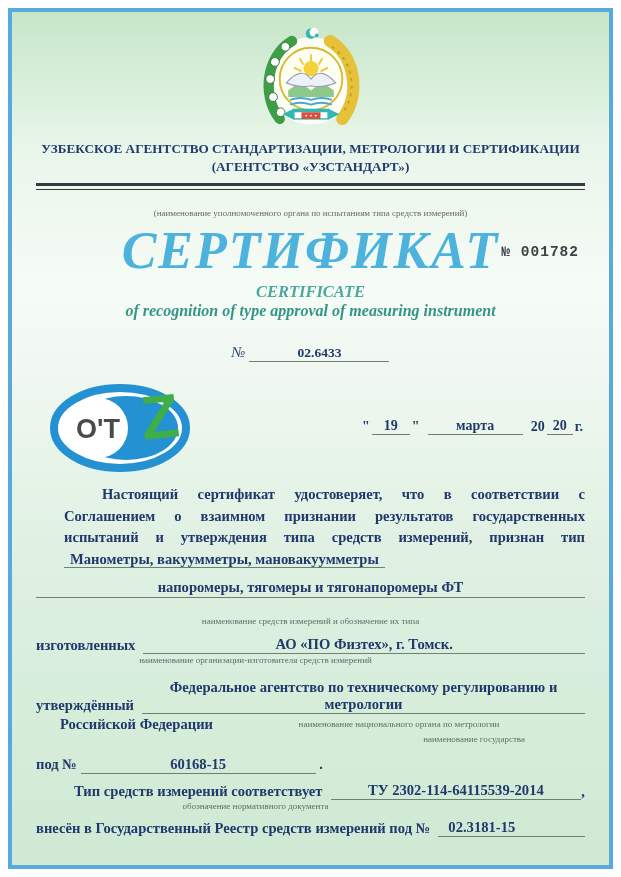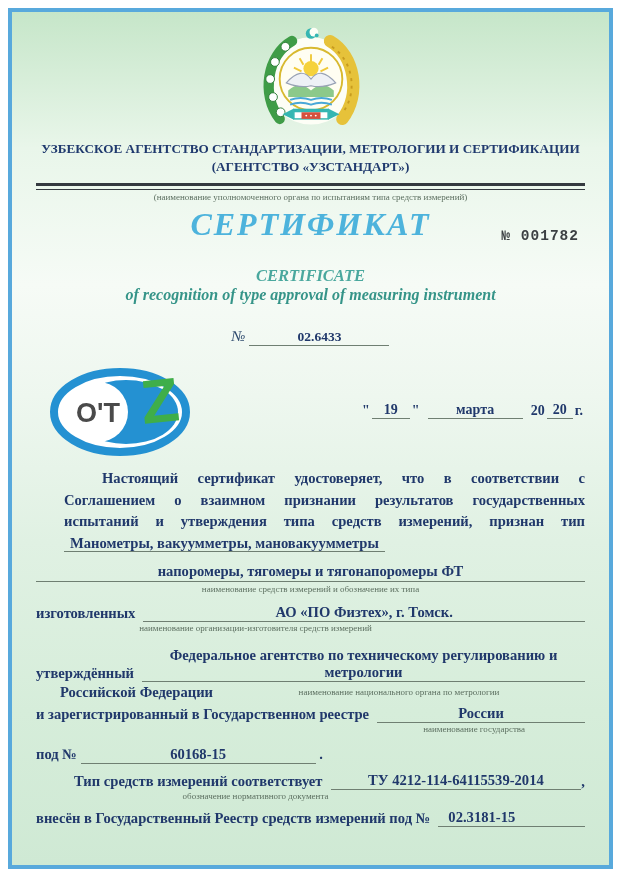--- a/index.html
+++ b/index.html
@@ -10,23 +10,23 @@
     background:linear-gradient(180deg,#c6e6c9 0%,#e9f6ea 16%,#f6fbf6 32%,#eef7ef 45%,#e0f1e3 62%,#d6edda 82%,#cfe9d4 100%);
     padding:10px 24px 8px 24px;
     font-family:"Liberation Serif",serif;color:#20386b;overflow:hidden;
   }
   .center{text-align:center;}
   .emblem{display:block;margin:2px auto 4px auto;}
   .agency{font-size:13.2px;font-weight:bold;line-height:1.35;margin:2px 0 0 0;color:#203a6e;}
   .dbl-rule{margin:7px 0 0 0;border-top:3px solid #353a40;border-bottom:1px solid #353a40;height:3px;}
   .enterprise{font-size:15.5px;font-weight:bold;margin:6px 0 0 0;border-bottom:1.5px solid #3a4a6a;padding-bottom:3px;}
   .note{font-size:9px;color:#5c6f60;font-weight:normal;}
-  .note-c{text-align:center;margin-top:2px;}
+  .note-c{text-align:center;margin-top:18px;}
   .title-row{position:relative;margin-top:6px;height:58px;}
-  .title-main{font-size:32px;font-weight:bold;font-style:italic;color:#4db3dc;letter-spacing:2px;line-height:1.05;}
+  .title-main{font-size:52px;font-weight:bold;font-style:italic;color:#4db3dc;letter-spacing:2px;line-height:1.05;}
   .title-num{position:absolute;right:6px;top:20px;font-family:"Liberation Mono",monospace;font-size:14.5px;color:#3c4043;letter-spacing:1px;font-weight:bold;padding-left:13px;}
   .sub-ru{font-size:16.5px;font-weight:bold;font-style:italic;color:#2e9184;margin-top:1px;}
   .sub-en1{font-size:16.5px;font-weight:bold;font-style:italic;color:#4aa89e;margin-top:0px;}
   .sub-en2{font-size:16px;font-weight:bold;font-style:italic;color:#359488;}
   .certno-row{margin-top:24px;font-size:15px;}
   .certno-label{font-style:italic;color:#2e4a6e;}
   .fill{display:inline-block;border-bottom:1.3px solid #6f7f72;text-align:center;font-weight:bold;color:#20386b;}
   .certno-fill{width:140px;font-size:13.5px;}
   .logo-row{display:flex;margin-top:4px;align-items:flex-start;}
   .logo-box{width:170px;flex:0 0 auto;margin-left:4px;}
@@ -156,35 +156,31 @@
 
   <div class="row" style="margin-top:14px;">
     <span class="lbl">утверждённый</span>
     <span class="fill f1">Федеральное агентство по техническому регулированию и метрологии</span>
   </div>
   <div class="approved2-row">
     <span class="v2">Российской Федерации</span>
     <span class="nt note">наименование национального органа по метрологии</span>
   </div>
 
-  <div class="row" style="margin-top:4px;">
-    <span class="lbl">и зарегистрированный в Государственном реестре</span>
-    <span class="fill f1">России</span>
-  </div>
   <div class="note note-r2">наименование государства</div>
 
   <div class="under-row">
     <span>под №</span>
     <span class="fill under-fill">60168-15</span>
     <span>.</span>
   </div>
 
   <div class="row indent" style="margin-top:8px;">
     <span class="lbl">Тип средств измерений соответствует</span>
-    <span class="fill f1">ТУ 4212-114-64115539-2014</span>
+    <span class="fill f1">ТУ 2302-114-64115539-2014</span>
     <span>,</span>
   </div>
   <div class="note note-r">обозначение нормативного документа</div>
 
   <div class="row" style="margin-top:8px;">
     <span class="lbl">внесён в Государственный Реестр средств измерений под №</span>
     <span class="fill f1" style="text-align:left;padding-left:10px;">02.3181-15</span>
   </div>
 
 </div>

